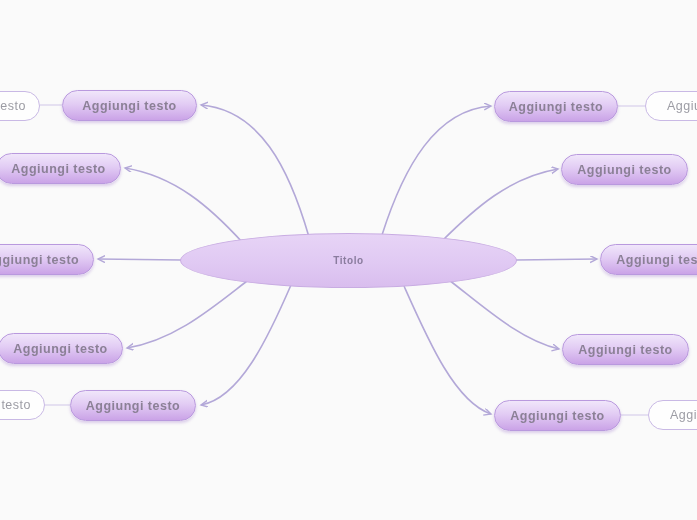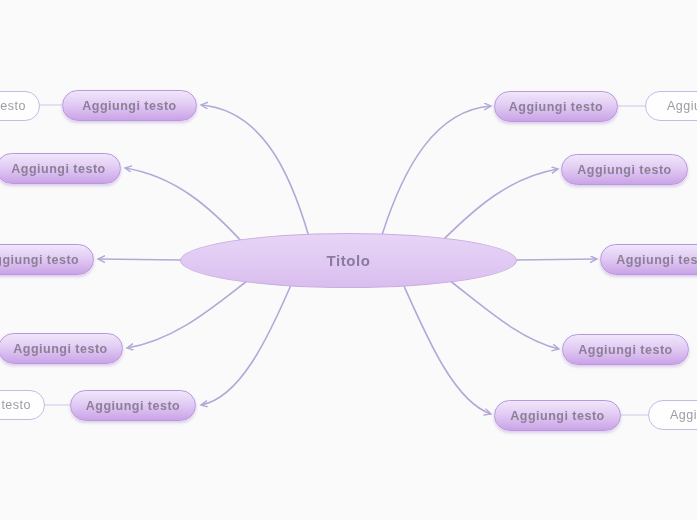--- a/index.html
+++ b/index.html
@@ -23,21 +23,21 @@
   }
   .root-ellipse {
     position: absolute;
     left: 180px; top: 233px;
     width: 337px; height: 55px;
     border-radius: 50%;
     background: linear-gradient(180deg, #e7d4f6 0%, #e0c9f3 55%, #d9bdee 100%);
     border: 1px solid #c8ace2;
     box-sizing: border-box;
     display: flex; align-items: center; justify-content: center;
-    font-size: 15px; font-weight: bold;
+    font-size: 10px; font-weight: bold;
     color: #8a7c9e; letter-spacing: 0.6px;
     z-index: 2;
     cursor: pointer;
   }
   .node {
     position: absolute;
     height: 31px;
     border-radius: 15.5px;
     background: linear-gradient(180deg, #f0e6fa 0%, #e2ccf4 45%, #caa3e7 100%);
     border: 1px solid #b999de;

